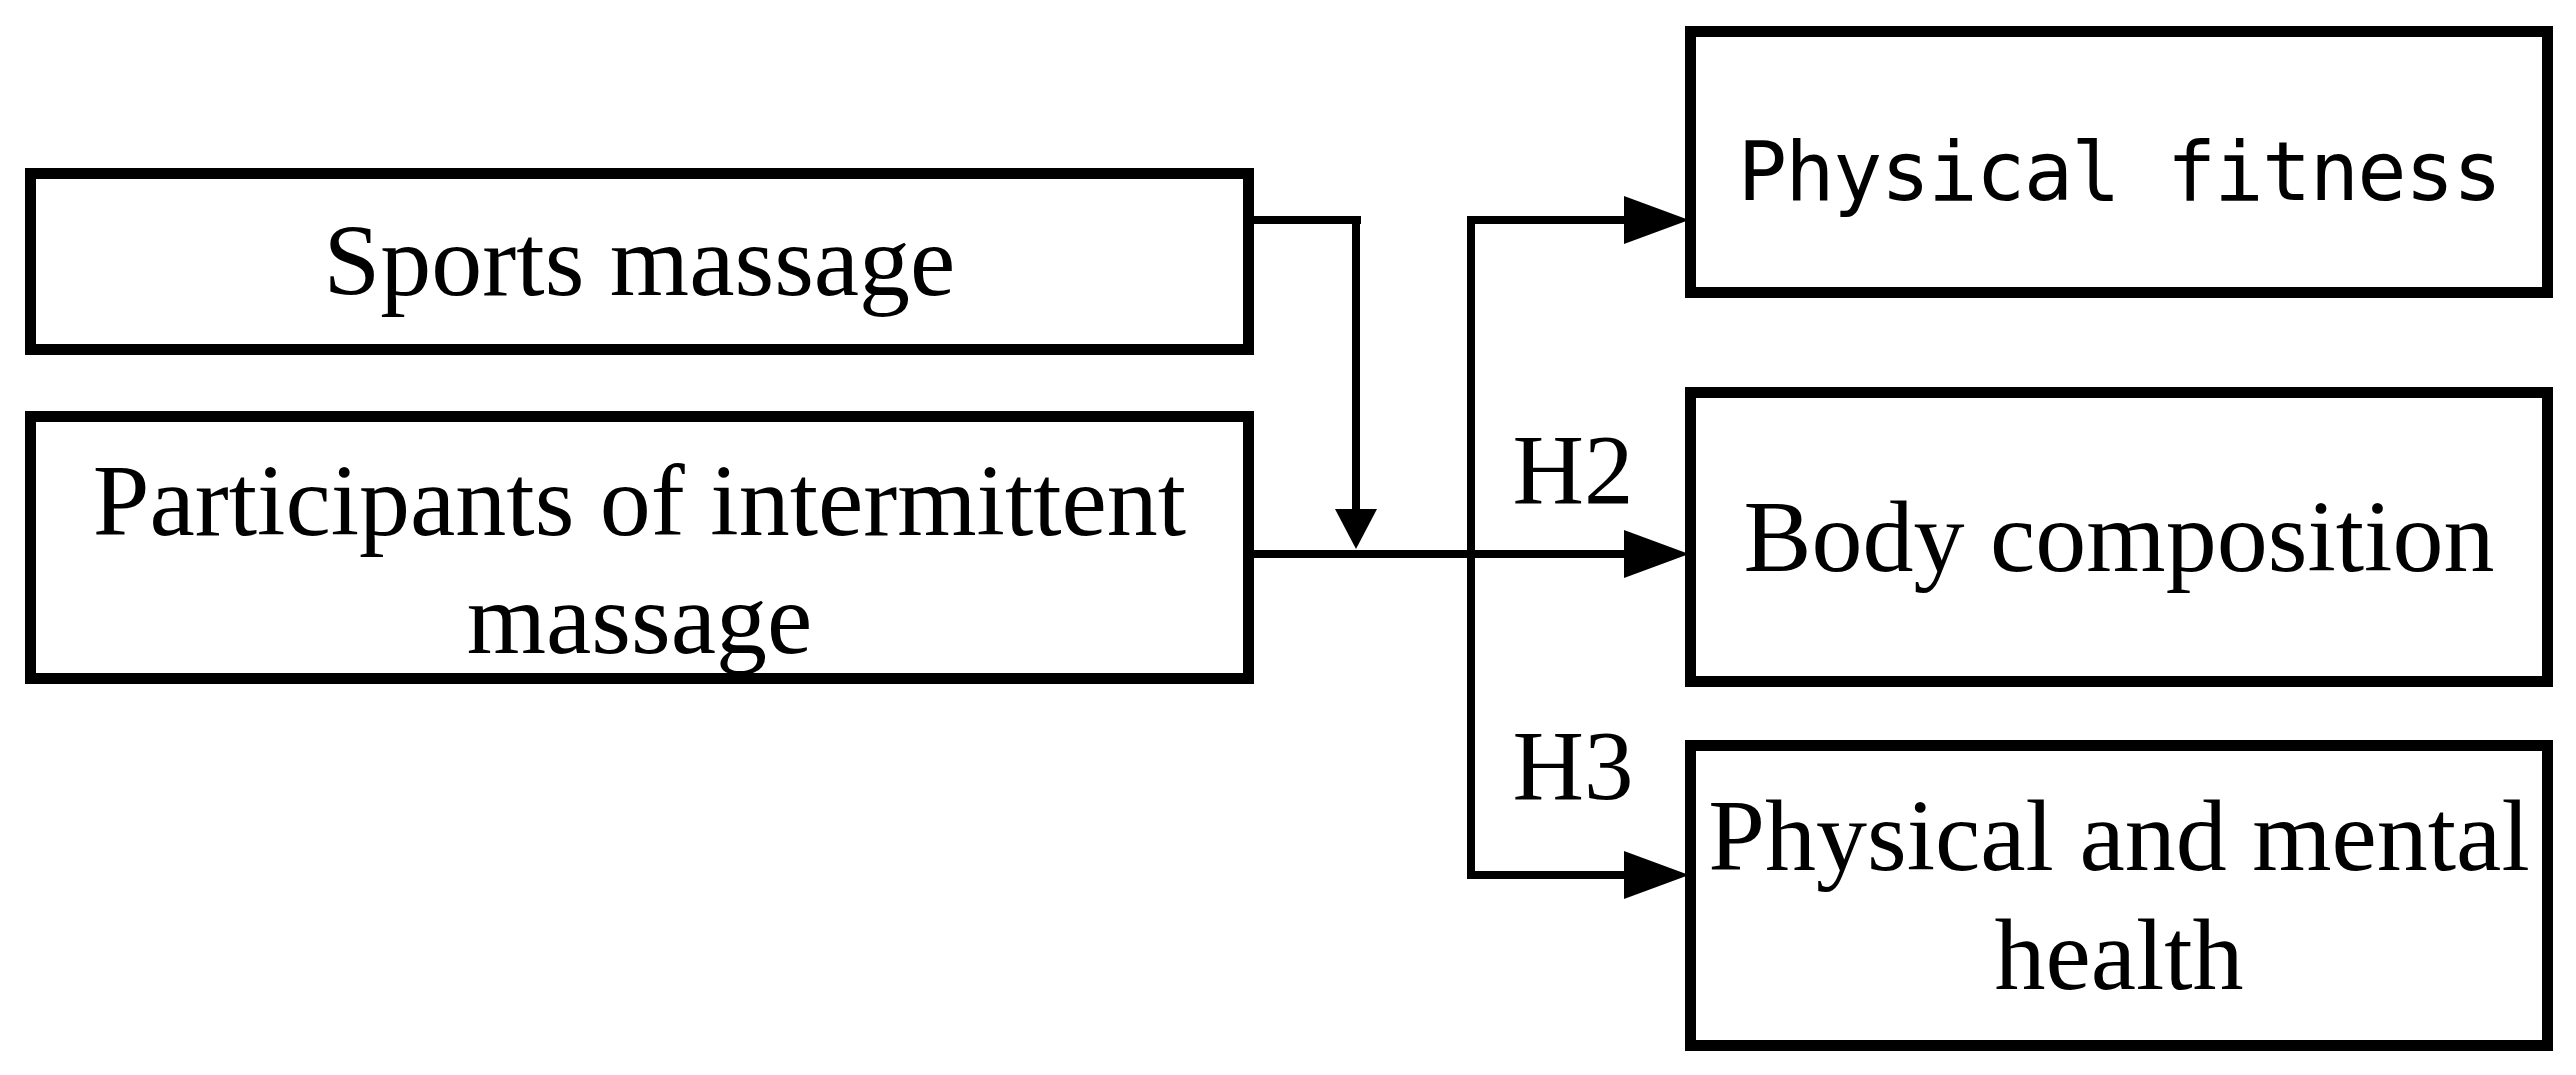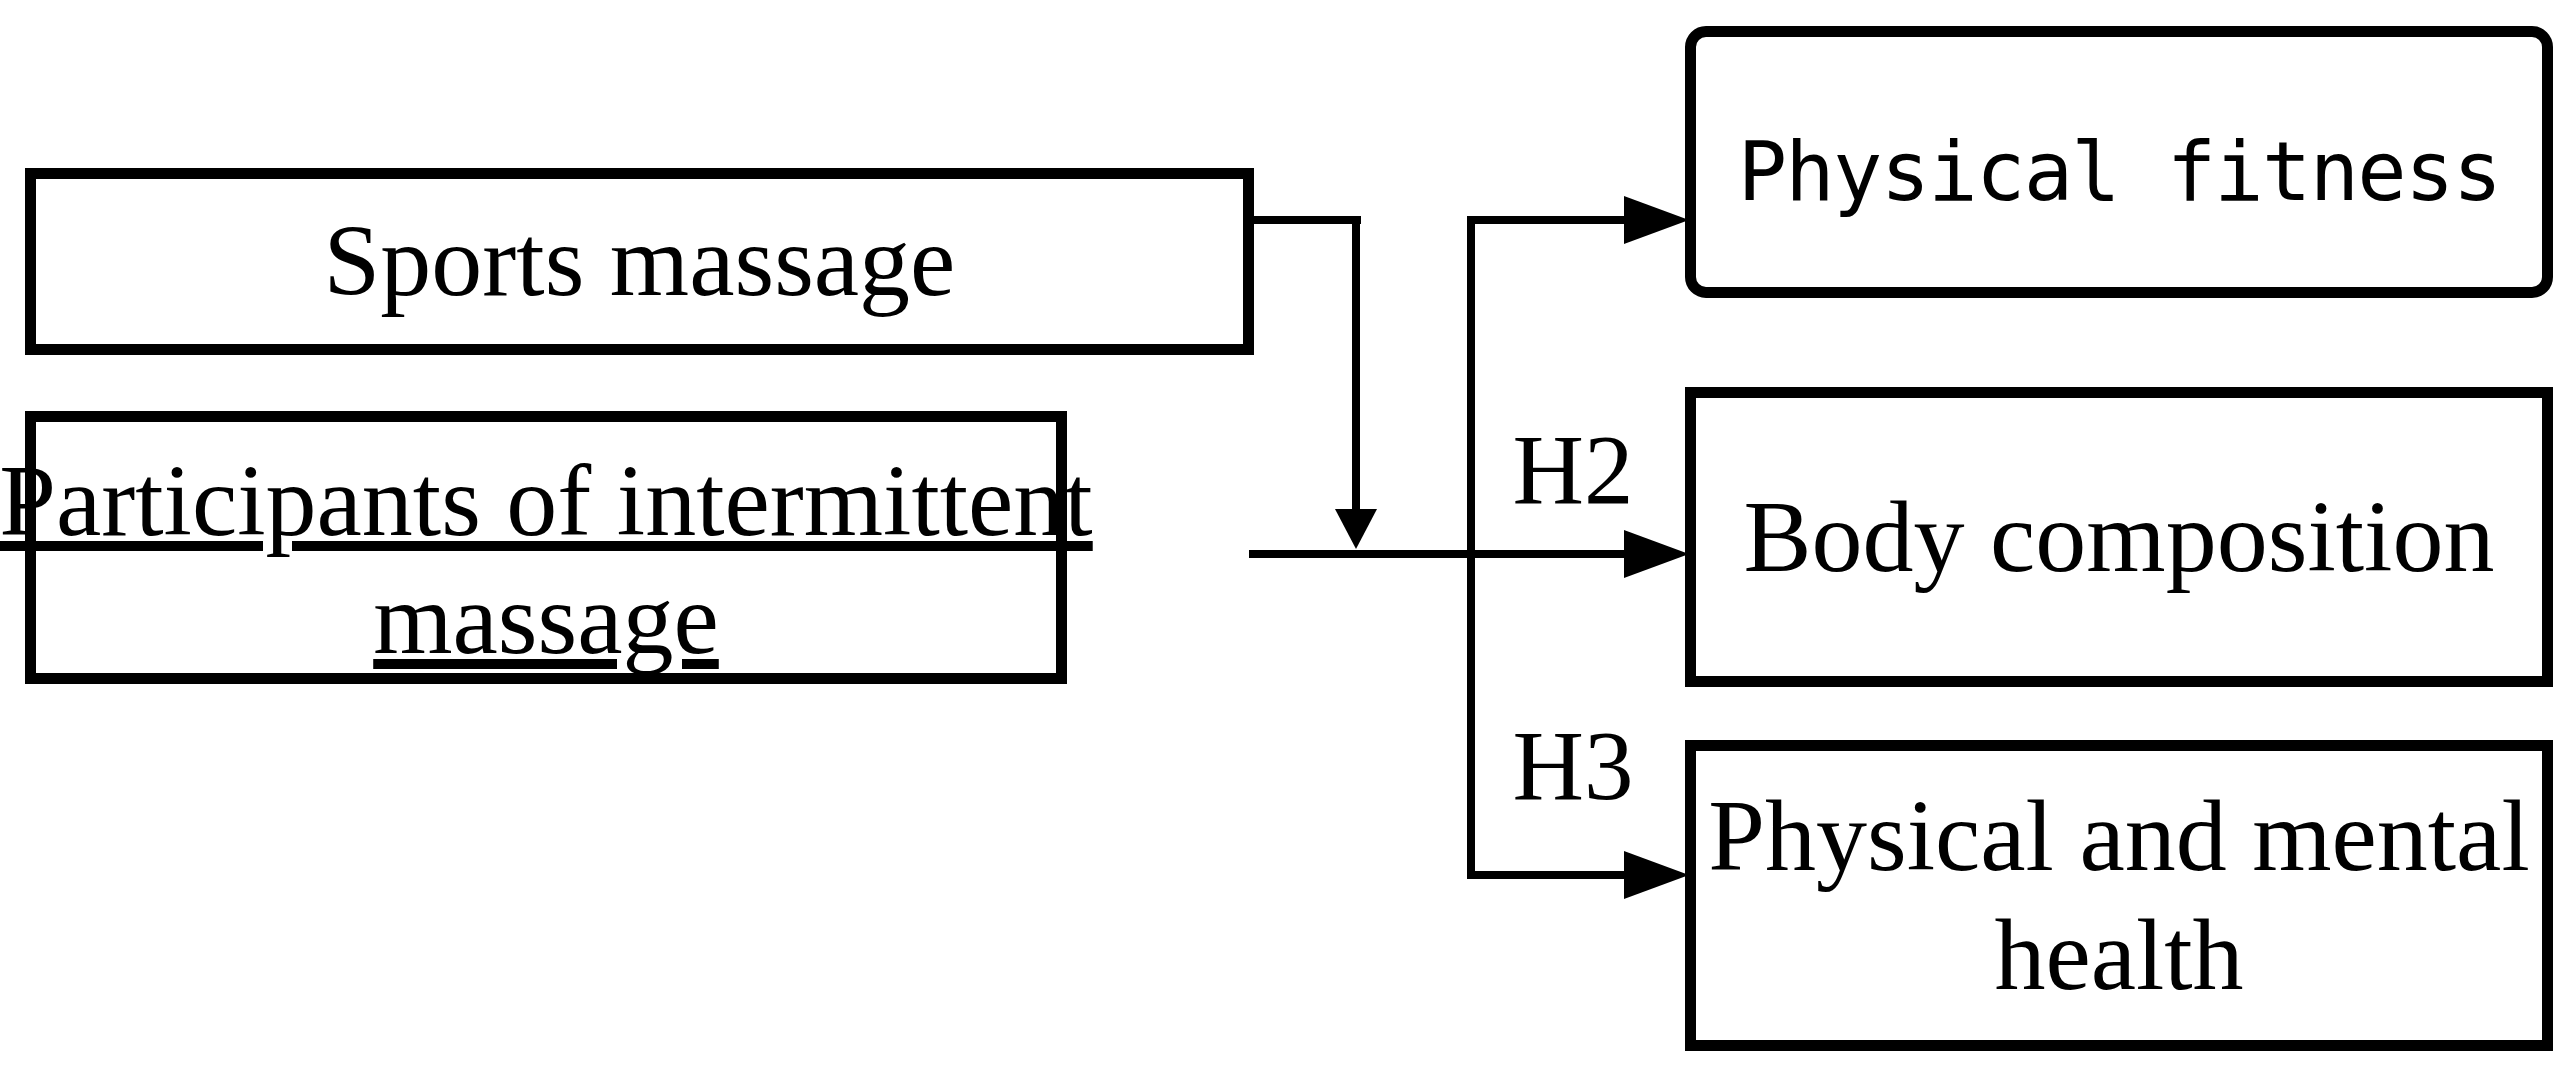--- a/index.html
+++ b/index.html
@@ -66,26 +66,26 @@
 </style>
 </head>
 <body>
 
 <div id="canvas">
 
   <div class="box" style="left:25px; top:168px; width:1229px; height:187px;">
     <span class="line">Sports massage</span>
   </div>
 
-  <div class="box pad-down" style="left:25px; top:411px; width:1042px; height:273px;text-decoration:underline;">
+  <div class="box pad-down" style="left:25px; top:411px; width:1229px; height:273px;">
     <span class="line">Participants of intermittent</span>
     <span class="line">massage</span>
   </div>
 
-  <div class="box" style="left:1685px; top:26px; width:868px; height:272px;border-radius:21px;">
+  <div class="box" style="left:1685px; top:26px; width:868px; height:272px;">
     <span class="line mono-text">Physical fitness</span>
   </div>
 
   <div class="box" style="left:1685px; top:740px; width:868px; height:311px;">
     <span class="line">Physical and mental</span>
     <span class="line">health</span>
   </div>
 
   <div class="box" style="left:1685px; top:387px; width:868px; height:300px;">
     <span class="line">Body composition</span>

